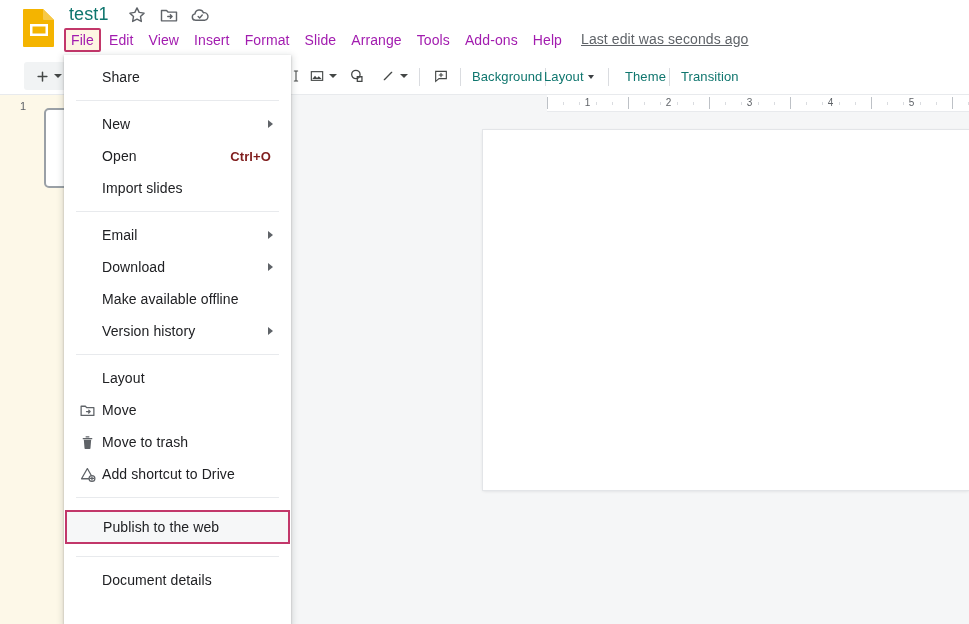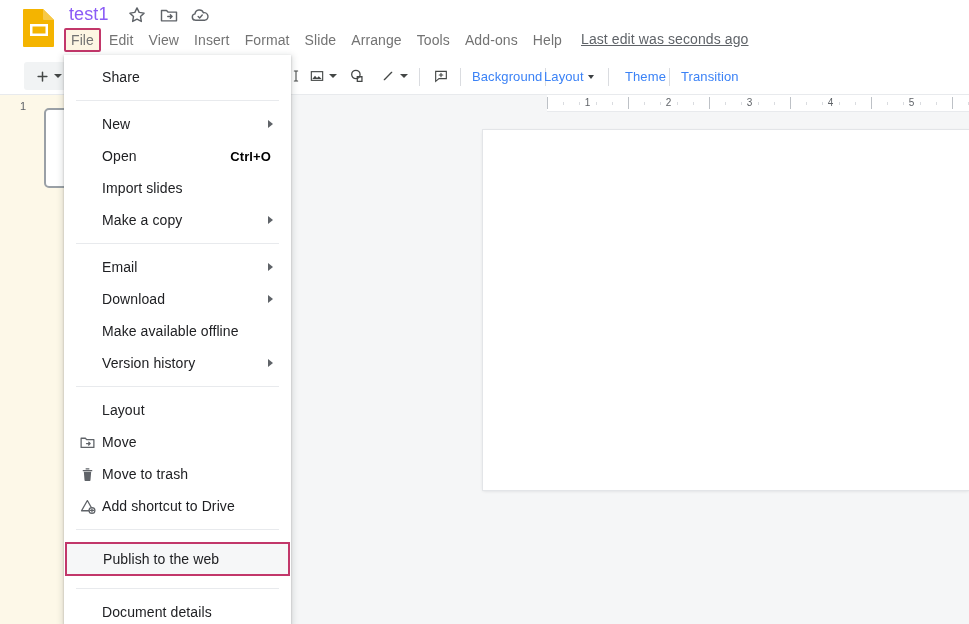--- a/index.html
+++ b/index.html
@@ -27,21 +27,21 @@
   }
   #app-logo {
     position: absolute;
     left: 20px; top: 8px;
     width: 38px; height: 40px;
   }
   #doc-title {
     position: absolute;
     left: 69px; top: 2px;
     font-size: 18px;
-    color: #8b5cf6;
+    color: #0f766e;
     line-height: 24px;
     letter-spacing: .1px;
     white-space: nowrap;
   }
   .title-icon {
     position: absolute;
     top: 5px;
     width: 20px; height: 20px;
     cursor: pointer;
   }
@@ -54,21 +54,21 @@
   #menubar {
     position: absolute;
     left: 64px; top: 28px;
     height: 24px;
     display: flex;
     align-items: center;
     white-space: nowrap;
   }
   .menu-item {
     font-size: 14px;
-    color: #737373;
+    color: #a21caf;
     padding: 3px 7px;
     margin-right: 1px;
     line-height: 18px;
     border-radius: 2px;
     cursor: pointer;
     letter-spacing: .1px;
   }
   .menu-item.active {
     background: #fdf6e3;
     border: 2px solid #c2376a;
@@ -131,21 +131,21 @@
   #sep-3 { left: 545px; }
   #sep-4 { left: 608px; }
   #sep-5 { left: 669px; }
   .tb-text-btn {
     position: absolute;
     top: 5px;
     height: 26px;
     display: flex;
     align-items: center;
     font-size: 13px;
-    color: #3b82f6;
+    color: #0f766e;
     padding: 0 8px;
     border-radius: 3px;
     cursor: pointer;
     white-space: nowrap;
     letter-spacing: .1px;
   }
   #tb-background { left: 464px; }
   #tb-layout     { left: 536px; }
   #tb-theme      { left: 617px; }
   #tb-transition { left: 673px; }
@@ -255,21 +255,21 @@
     display: flex;
     align-items: center;
     justify-content: center;
     color: #5f6368;
   }
   .mi-label { padding-left: 38px; }
   .mi-accel {
     position: absolute;
     right: 20px;
     font-size: 13px;
-    color: #000000;
+    color: #7f1d1d;
     font-weight: bold;
   }
   .mi-arrow {
     position: absolute;
     right: 18px;
     width: 0; height: 0;
     border-top: 4px solid transparent;
     border-bottom: 4px solid transparent;
     border-left: 5px solid #5f6368;
   }
@@ -453,24 +453,20 @@
       <span class="mi-label">New</span>
       <span class="mi-arrow"></span>
     </div>
     <div class="mi">
       <span class="mi-label">Open</span>
       <span class="mi-accel">Ctrl+O</span>
     </div>
     <div class="mi">
       <span class="mi-label">Import slides</span>
     </div>
-    <div class="mi">
-      <span class="mi-label">Make a copy</span>
-      <span class="mi-arrow"></span>
-    </div>
     <div class="mi-sep"></div>
     <div class="mi">
       <span class="mi-label">Email</span>
       <span class="mi-arrow"></span>
     </div>
     <div class="mi">
       <span class="mi-label">Download</span>
       <span class="mi-arrow"></span>
     </div>
     <div class="mi">

